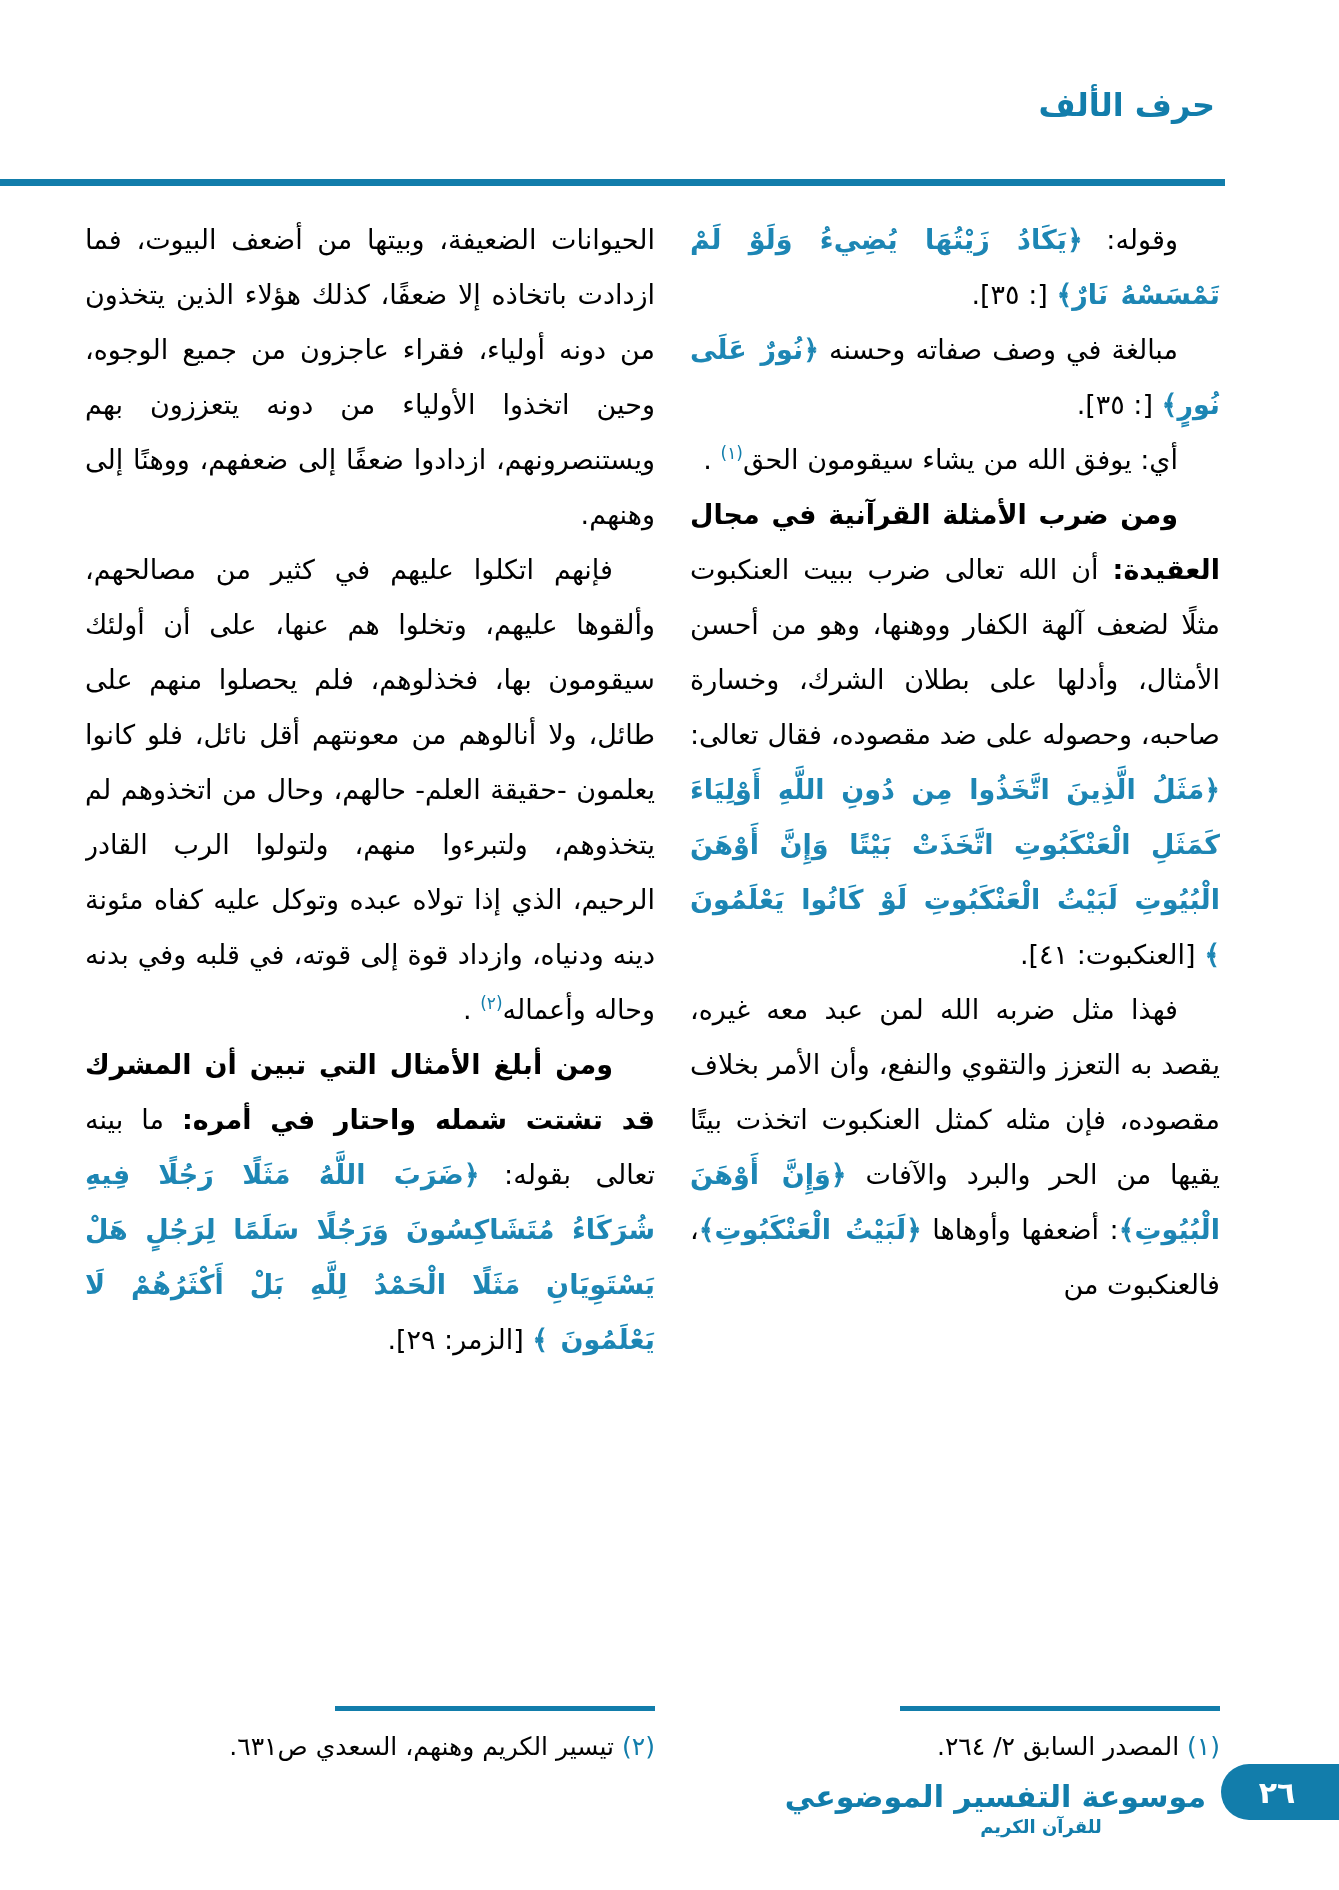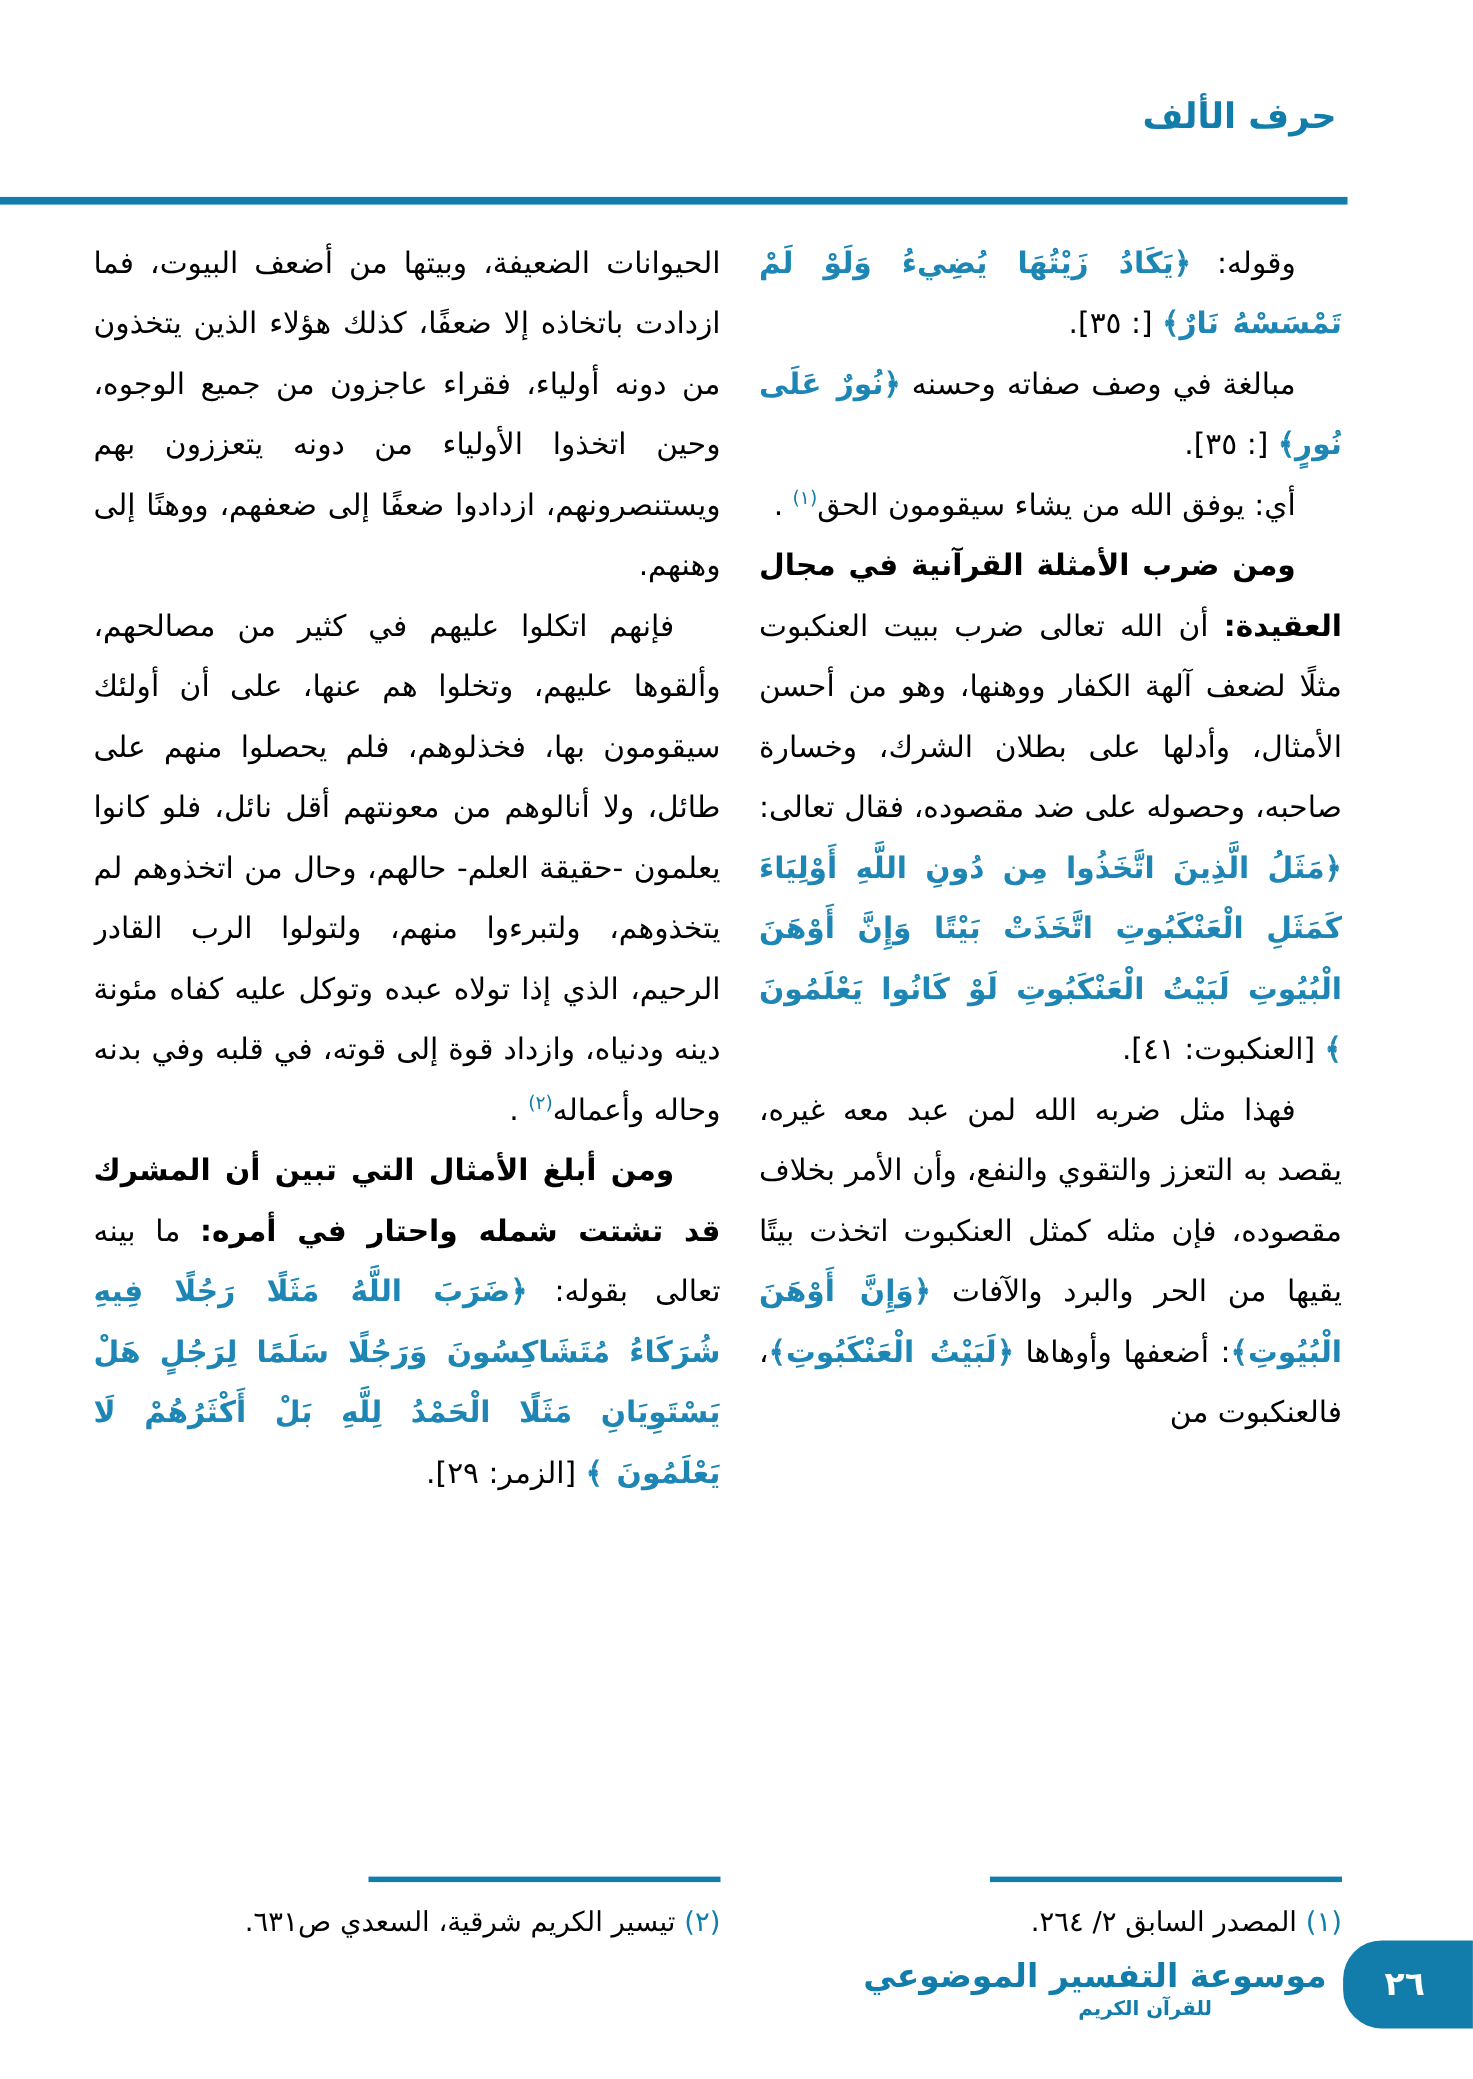--- a/index.html
+++ b/index.html
@@ -108,21 +108,21 @@
     line-height: 1.25;
   }
   .logo-line1 { font-size: 30px; font-weight: bold; white-space: nowrap; }
   .logo-line2 { font-size: 18px; font-weight: bold; }
 
   .page-badge {
     position: absolute;
     top: 1764px;
     right: 0;
     width: 118px;
-    height: 80px;
+    height: 56px;
     background: var(--accent);
     border-radius: 35px 0 0 35px;
     color: #ffffff;
     display: flex;
     align-items: center;
     justify-content: center;
     font-size: 30px;
     font-weight: bold;
     letter-spacing: 10px;
     padding-right: 6px;
@@ -155,21 +155,21 @@
   <div>
     <span class="fn-num">(١)</span>
     <span class="fn-text">المصدر السابق ٢/ ٢٦٤.</span>
   </div>
 </div>
 
 <div class="footnote-block footnote-left">
   <div class="fn-rule"></div>
   <div>
     <span class="fn-num">(٢)</span>
-    <span class="fn-text">تيسير الكريم شرقية، السعدي ص٦٣١.</span>
+    <span class="fn-text">تيسير الكريم وهنهم، السعدي ص٦٣١.</span>
   </div>
 </div>
 
 <div class="logo">
   <div class="logo-line1">موسوعة التفسير الموضوعي</div>
   <div class="logo-line2">للقرآن الكريم</div>
 </div>
 
 <div class="page-badge">٢٦</div>
 

